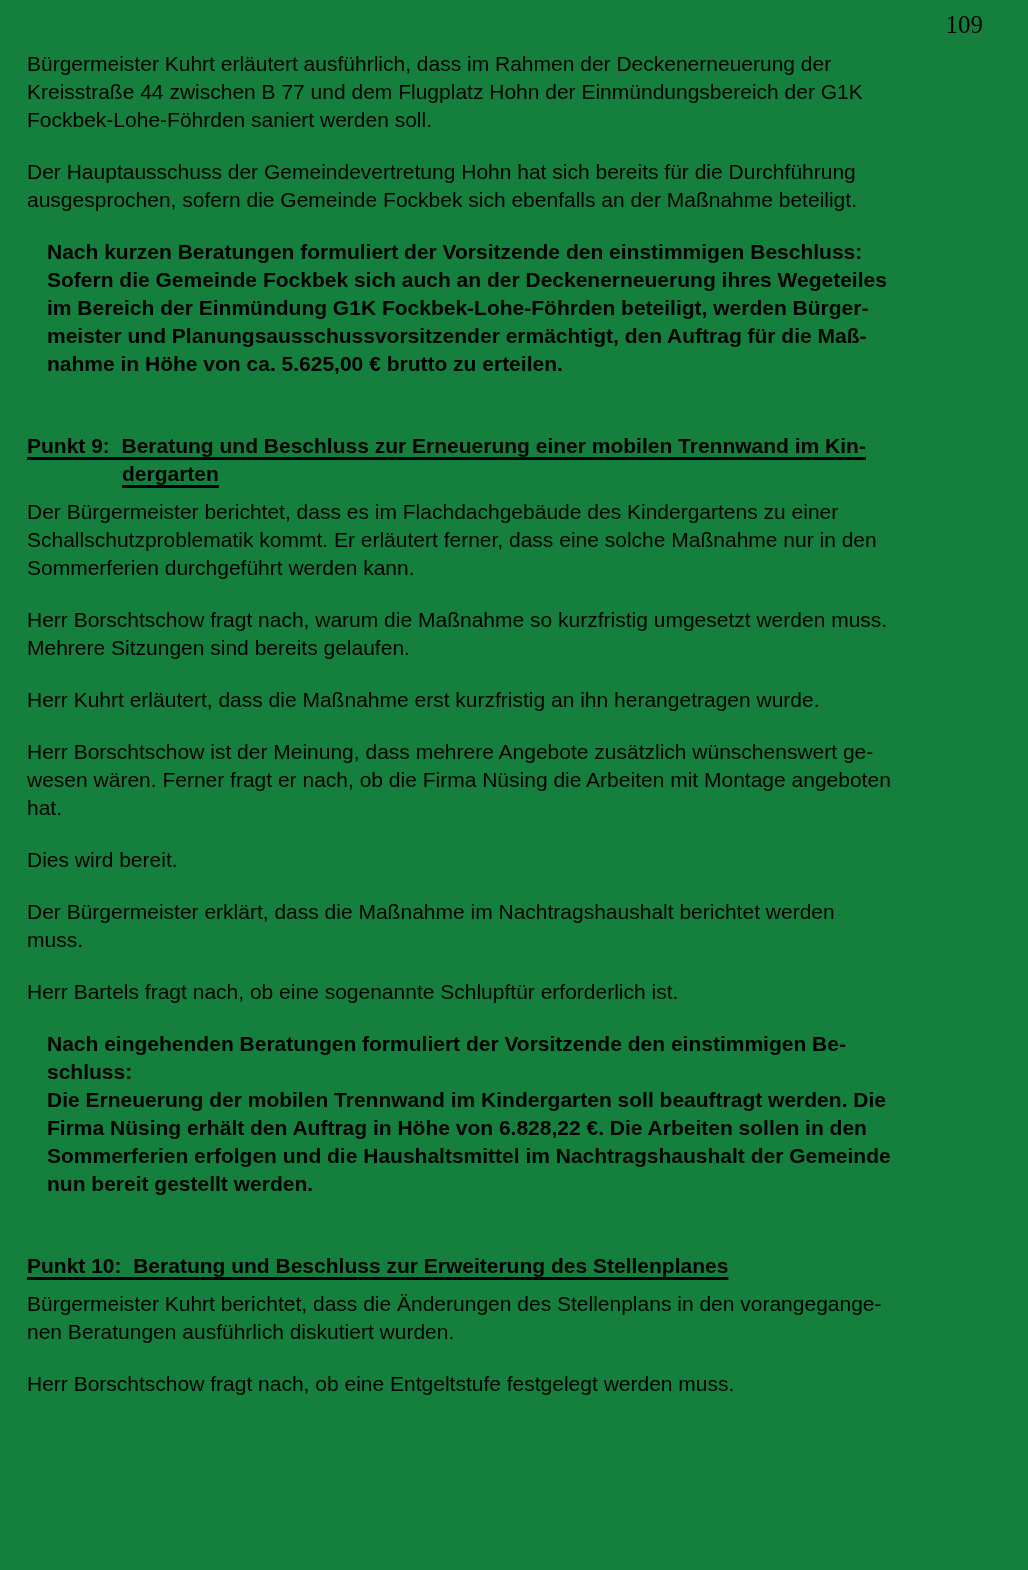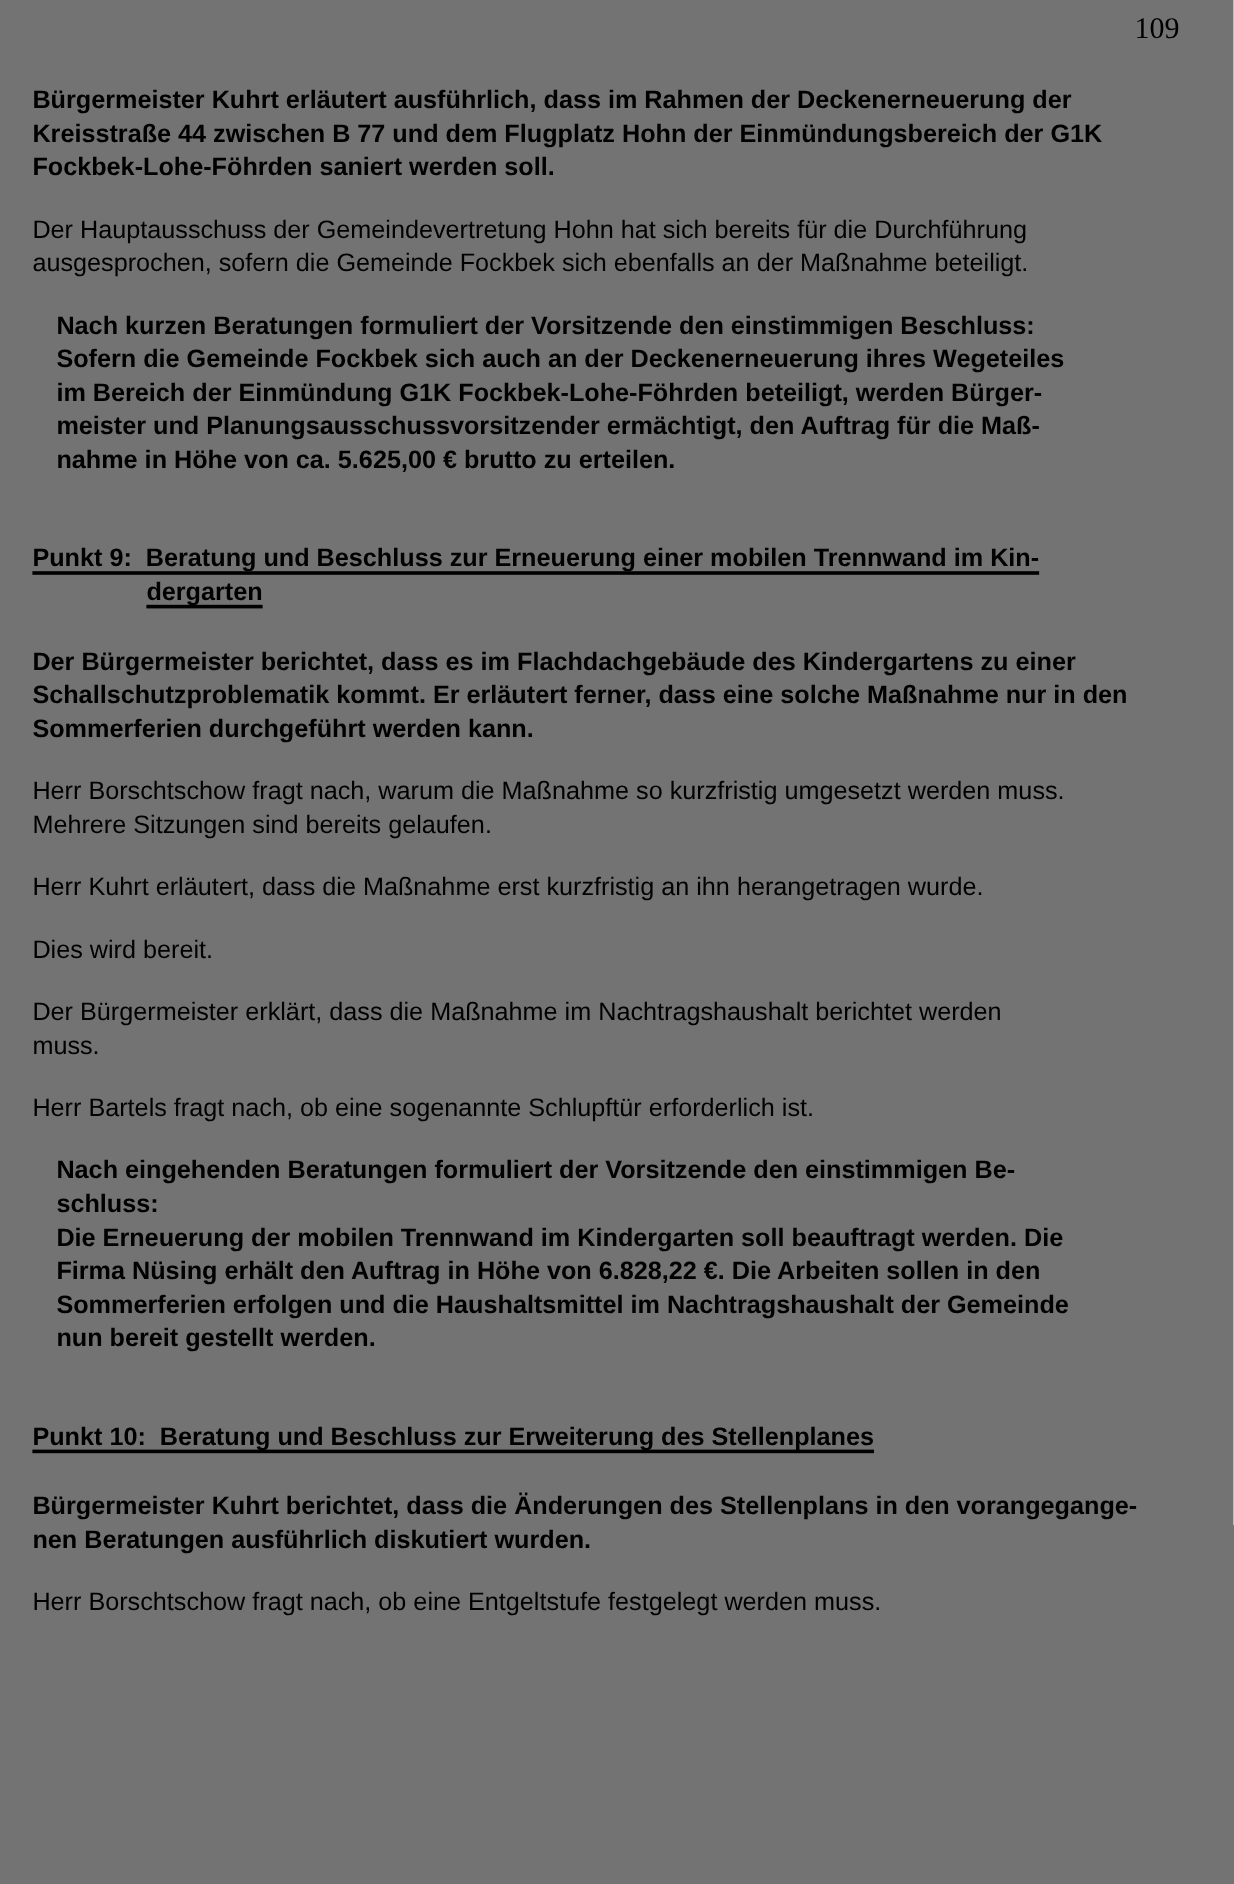--- a/index.html
+++ b/index.html
@@ -1,20 +1,20 @@
 <!DOCTYPE html>
 <html><head>
 <meta charset="utf-8">
 <style>
   html, body { margin: 0; padding: 0; background: #ffffff; }
   .page {
     position: relative;
     width: 1028px;
     height: 1570px;
-    background: #737373;
+    background: #15803d;
     color: #000000;
     font-family: "Liberation Sans", sans-serif;
     font-size: 21px;
     line-height: 28px;
     box-sizing: border-box;
     padding: 10px 40px 0 27px;
     overflow: hidden;
   }
   .pagenum {
     font-family: "Liberation Serif", serif;
@@ -34,21 +34,21 @@
     text-underline-offset: 4px;
     white-space: pre-wrap;
     padding-left: 95px;
     text-indent: -95px;
   }
   .heading.h-first { margin-top: 40px; }
   .para {
     margin: 24px 0 0 0;
     white-space: pre-wrap;
   }
-  .para.first { margin-top: 30px; font-weight: bold; }
+  .para.first { margin-top: 10px; }
   .para.bold { font-weight: bold; margin-left: 20px; }
   section { margin: 0; padding: 0; }
 </style>
 </head>
 <body>
 
 <div class="page">
 
   <div class="pagenum">109</div>
 
@@ -67,20 +67,23 @@
 
   <section>
     <h2 class="heading">Punkt 9:  Beratung und Beschluss zur Erneuerung einer mobilen Trennwand im Kin-
 dergarten</h2>
     <p class="para first">Der Bürgermeister berichtet, dass es im Flachdachgebäude des Kindergartens zu einer
 Schallschutzproblematik kommt. Er erläutert ferner, dass eine solche Maßnahme nur in den
 Sommerferien durchgeführt werden kann.</p>
     <p class="para">Herr Borschtschow fragt nach, warum die Maßnahme so kurzfristig umgesetzt werden muss.
 Mehrere Sitzungen sind bereits gelaufen.</p>
     <p class="para">Herr Kuhrt erläutert, dass die Maßnahme erst kurzfristig an ihn herangetragen wurde.</p>
+    <p class="para">Herr Borschtschow ist der Meinung, dass mehrere Angebote zusätzlich wünschenswert ge-
+wesen wären. Ferner fragt er nach, ob die Firma Nüsing die Arbeiten mit Montage angeboten
+hat.</p>
     <p class="para">Dies wird bereit.</p>
     <p class="para">Der Bürgermeister erklärt, dass die Maßnahme im Nachtragshaushalt berichtet werden
 muss.</p>
     <p class="para">Herr Bartels fragt nach, ob eine sogenannte Schlupftür erforderlich ist.</p>
     <p class="para bold">Nach eingehenden Beratungen formuliert der Vorsitzende den einstimmigen Be-
 schluss:
 Die Erneuerung der mobilen Trennwand im Kindergarten soll beauftragt werden. Die
 Firma Nüsing erhält den Auftrag in Höhe von 6.828,22 €. Die Arbeiten sollen in den
 Sommerferien erfolgen und die Haushaltsmittel im Nachtragshaushalt der Gemeinde
 nun bereit gestellt werden.</p>

